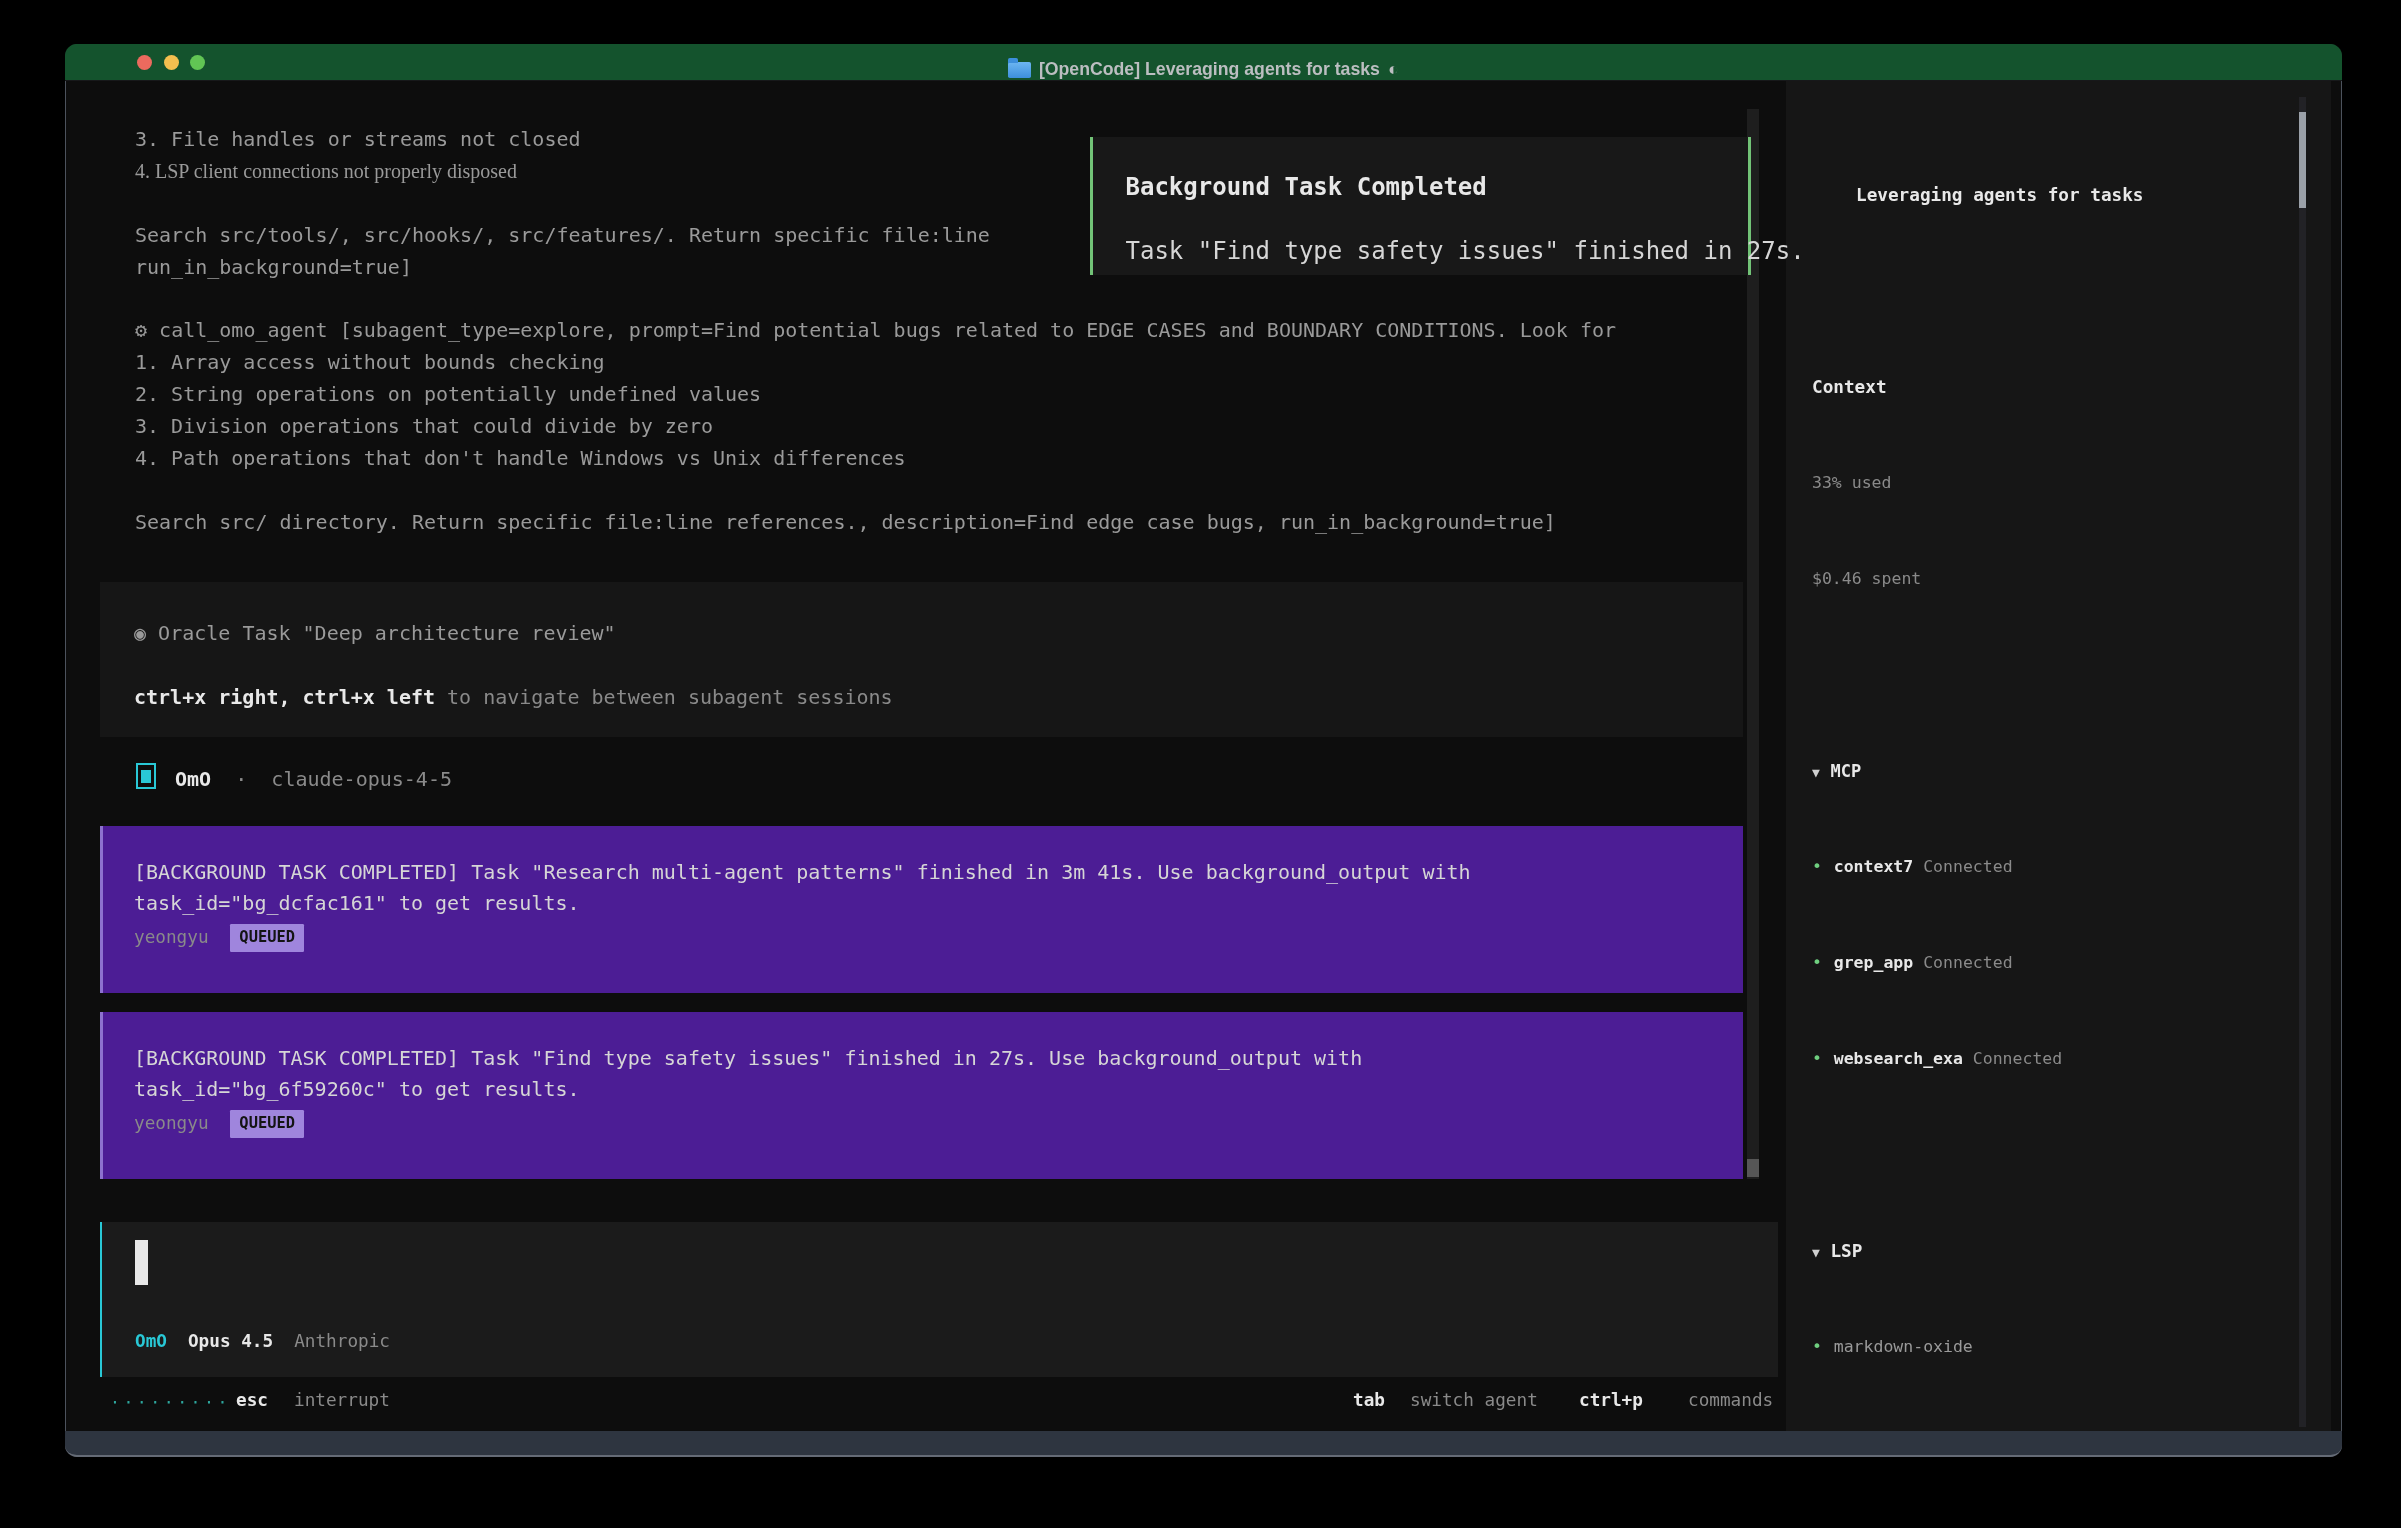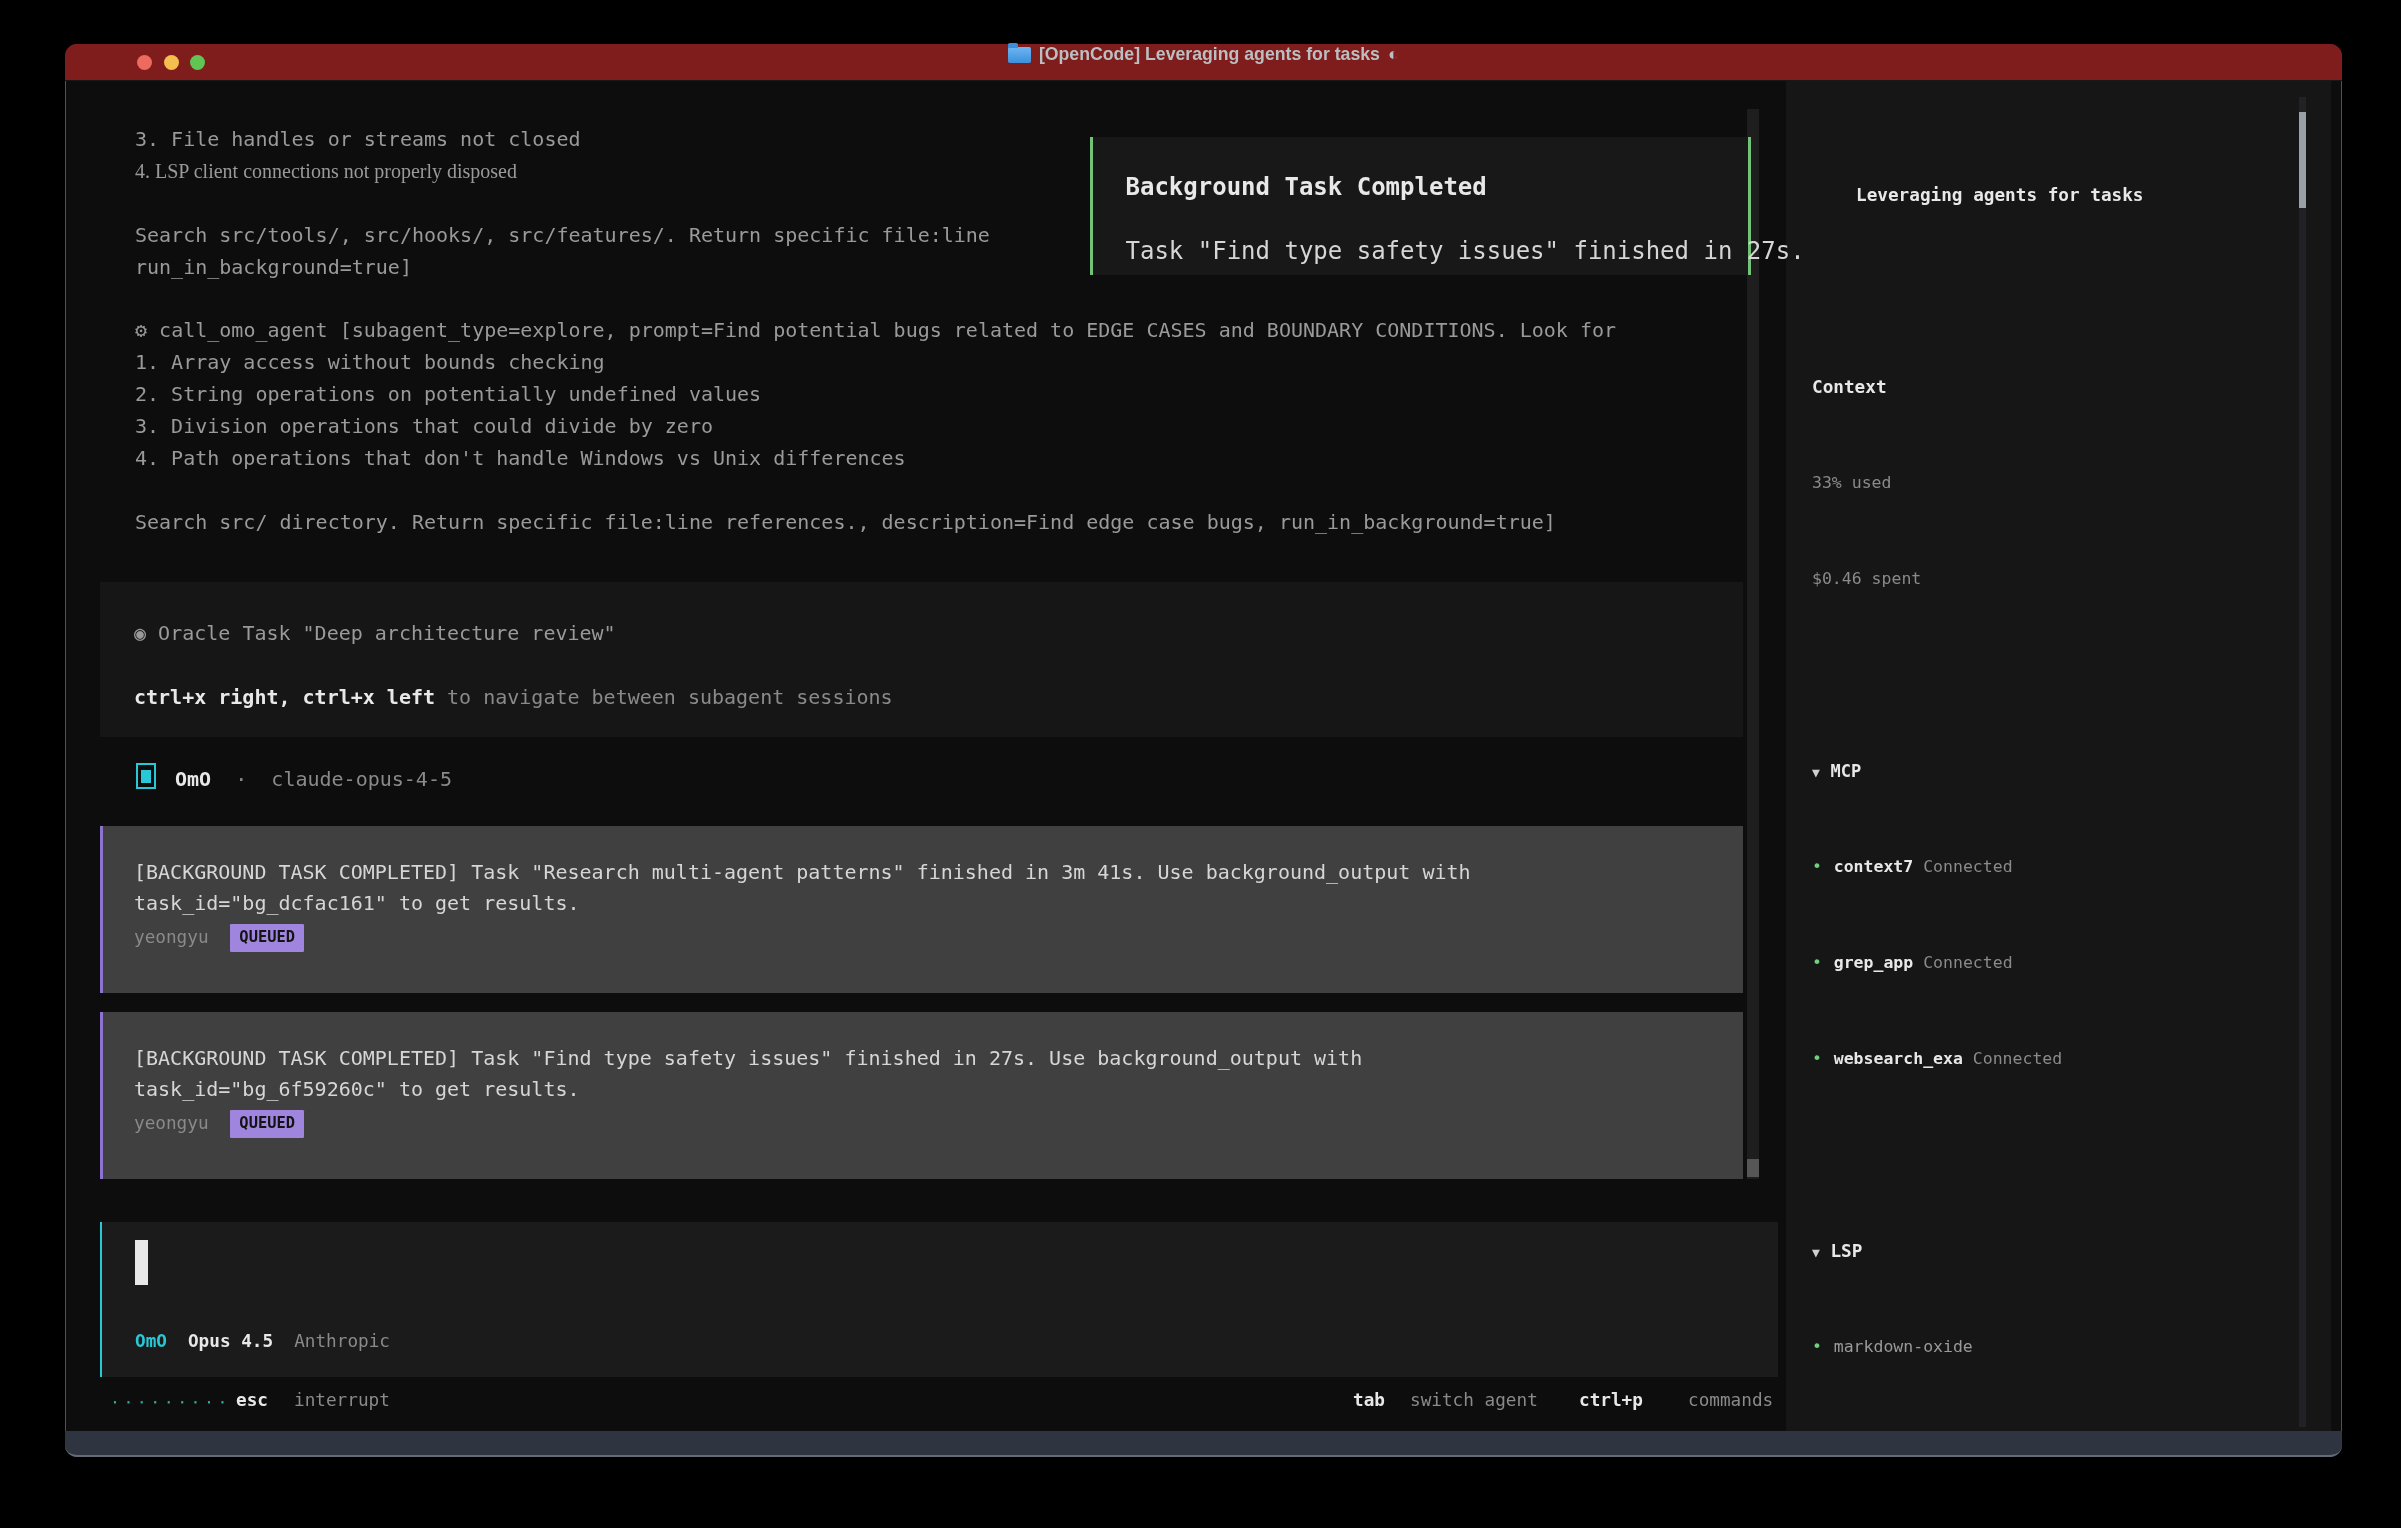--- a/index.html
+++ b/index.html
@@ -15,37 +15,37 @@
   .bright{color:#d6d6d6;}
   .whiteb{color:#e8e8e8;font-weight:bold;}
   .gray{color:#8a8a8a;}
   .green{color:#7ecb8f;}
   .cyan{color:#29c8d6;}
   .gap54{height:32px;}
 
   
   .window{position:absolute;left:65px;top:44px;width:2277px;height:1413px;
           background:#0d0d0d;border-radius:13px;border:1.2px solid #4c525c;box-sizing:border-box;}
-  .titlebar{position:absolute;left:65px;top:44px;width:2277px;height:37px;background:#7f1d1d;
+  .titlebar{position:absolute;left:65px;top:44px;width:2277px;height:37px;background:#14532d;
             border-radius:11.8px 11.8px 0 0;border-bottom:1.2px solid #17181a;box-sizing:border-box;
-            display:flex;align-items:flex-start;justify-content:center;}
+            display:flex;align-items:flex-end;justify-content:center;}
   .tl{position:absolute;width:15.4px;height:15.4px;border-radius:50%;top:10.6px;}
   .tl.red{left:72px;background:#ec6a5e;}
   .tl.yellow{left:99px;background:#f4bf4f;}
   .tl.green{left:125px;background:#61c554;}
   .titlewrap{display:flex;align-items:center;gap:8.3px;}
   .folder{width:22.5px;height:16px;background:linear-gradient(#6db6f2,#3d8fdc);border-radius:1.8px;position:relative;}
   .folder::before{content:"";position:absolute;top:-3.5px;left:0;width:9.5px;height:4.7px;
                   background:#3d8fdc;border-radius:1.8px 1.8px 0 0;}
   .titletext{font-size:17.7px;font-weight:bold;color:#bcbec1;}
   .bottomstrip{position:absolute;left:65px;top:1431px;width:2277px;height:26px;background:#2e3540;
                border-radius:0 0 11.8px 11.8px;border-bottom:2.4px solid #656b76;box-sizing:border-box;}
 
   
-  .msgbox{position:absolute;background:#404040;}
+  .msgbox{position:absolute;background:#4c1d95;}
   .borderleft-purple{border-left:3px solid #8d72cf;}
   .borderleft-cyan{border-left:2.4px solid #29c8d6;}
   .notif{position:absolute;left:1090px;top:137px;width:661px;height:138px;background:#181818;
          border-left:3px solid #72c377;border-right:3px solid #72c377;box-sizing:border-box;z-index:5;}
   .badge{display:inline-block;background:#9f85dd;color:#141414;font-weight:bold;font-size:15.4px;
          line-height:15.4px;padding:5.9px 9.5px;border-radius:1.2px;vertical-align:middle;}
   .cursorblock{position:absolute;left:135px;top:1240px;width:13px;height:45px;background:#e8e8e8;}
 
   
   .omoicon{position:absolute;left:136px;top:763px;width:20px;height:26px;border:2.4px solid #29c8d6;

